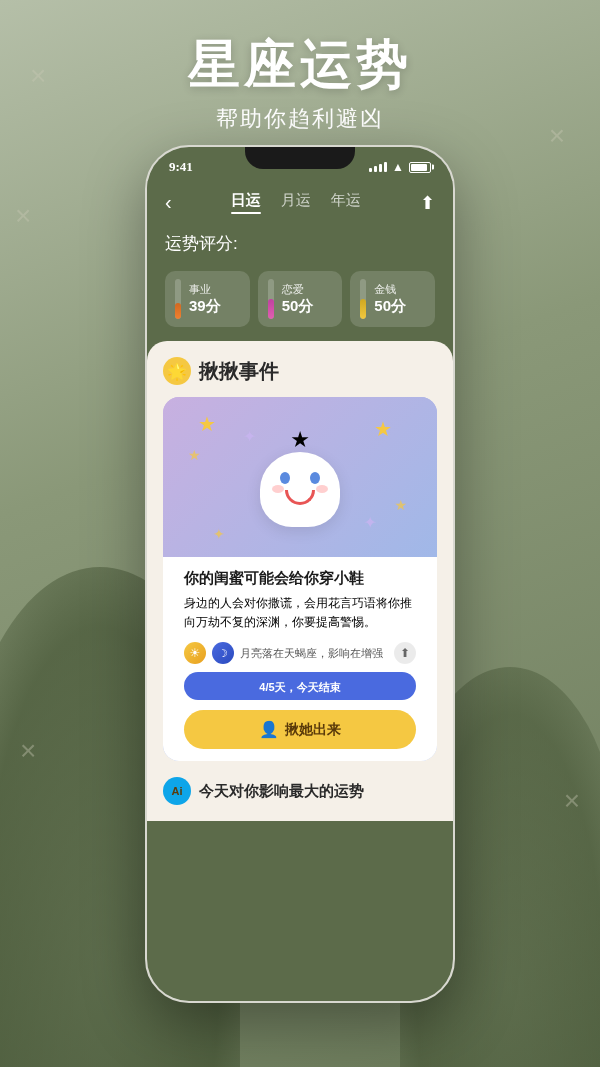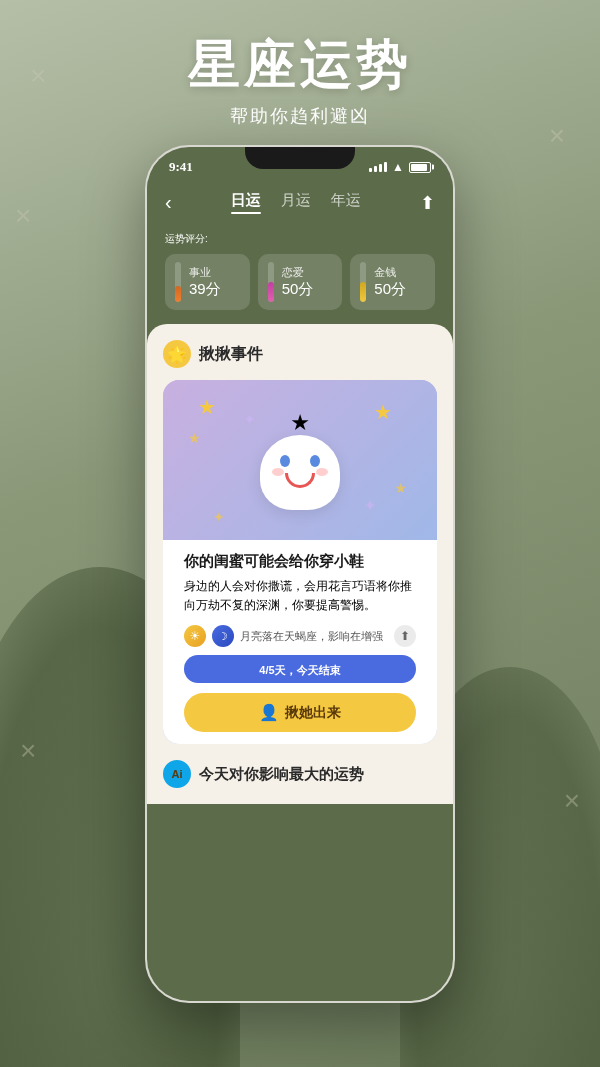--- a/index.html
+++ b/index.html
@@ -55,21 +55,21 @@
       z-index: 2;
     }
     .title-main {
       font-size: 52px;
       font-weight: 900;
       color: #fff;
       text-shadow: 0 2px 8px rgba(0,0,0,0.2);
       letter-spacing: 4px;
     }
     .title-sub {
-      font-size: 18px;
+      font-size: 22px;
       color: #fff;
       font-weight: 500;
       margin-top: 4px;
       letter-spacing: 2px;
     }
 
     
     .phone-wrapper {
       position: absolute;
       top: 145px;
@@ -203,22 +203,22 @@
       cursor: pointer;
     }
 
     
     .score-section {
       background: #5c6b4a;
       padding: 10px 18px 14px;
     }
     .score-label {
       color: #fff;
-      font-size: 10px;
-      margin-bottom: 8px;
+      font-size: 17px;
+      margin-bottom: 16px;
     }
     .score-cards {
       display: flex;
       gap: 8px;
     }
     .score-card {
       background: rgba(255,255,255,0.15);
       border-radius: 10px;
       padding: 8px 10px;
       display: flex;
@@ -243,21 +243,21 @@
       display: flex;
       flex-direction: column;
     }
     .score-name {
       color: rgba(255,255,255,0.85);
       font-size: 11px;
     }
     .score-value {
       color: #fff;
       font-size: 15px;
-      font-weight: 400;
+      font-weight: 700;
     }
 
     
     .card-section {
       background: #f5f0e8;
       border-radius: 20px 20px 0 0;
       padding: 16px;
       margin-top: 0;
     }
 
@@ -268,21 +268,21 @@
       margin-bottom: 12px;
     }
     .section-icon {
       width: 28px; height: 28px;
       border-radius: 50%;
       background: #f5c842;
       display: flex; align-items: center; justify-content: center;
       font-size: 16px;
     }
     .section-title {
-      font-size: 16px;
+      font-size: 20px;
       font-weight: 700;
       color: #2a2a2a;
     }
 
     
     .event-card {
       background: linear-gradient(135deg, #c8b8e8 0%, #a8b8e8 50%, #b8c8f0 100%);
       border-radius: 16px;
       overflow: hidden;
       margin-bottom: 12px;

